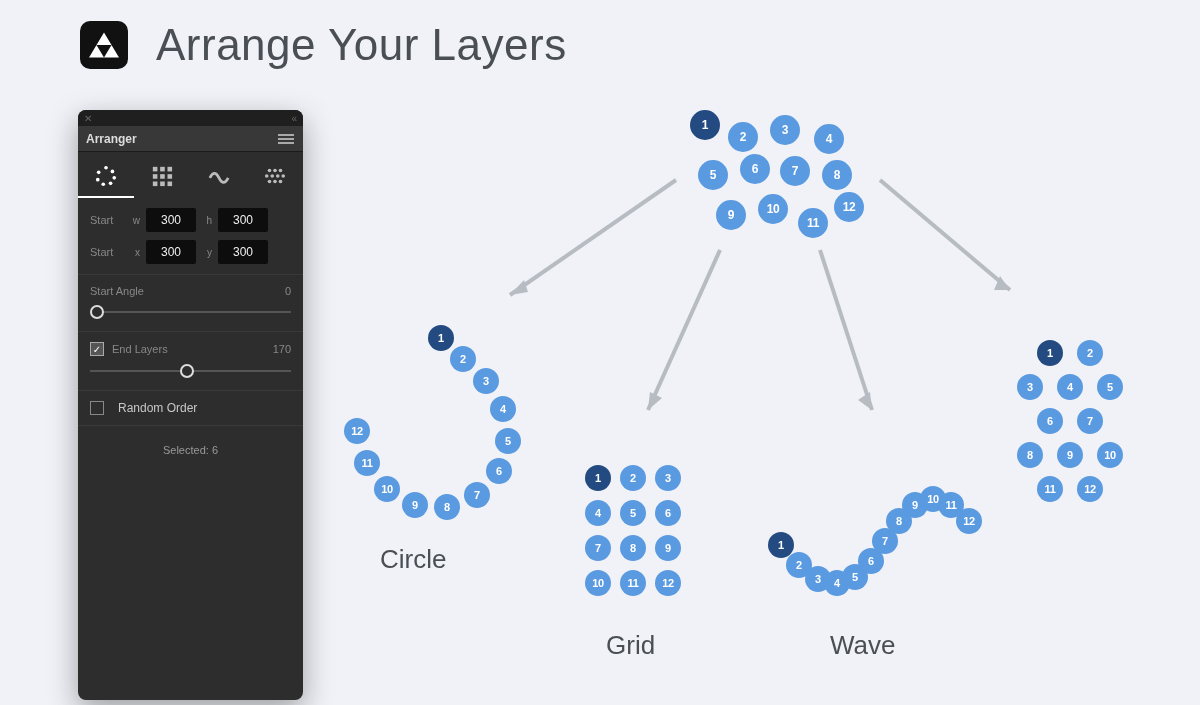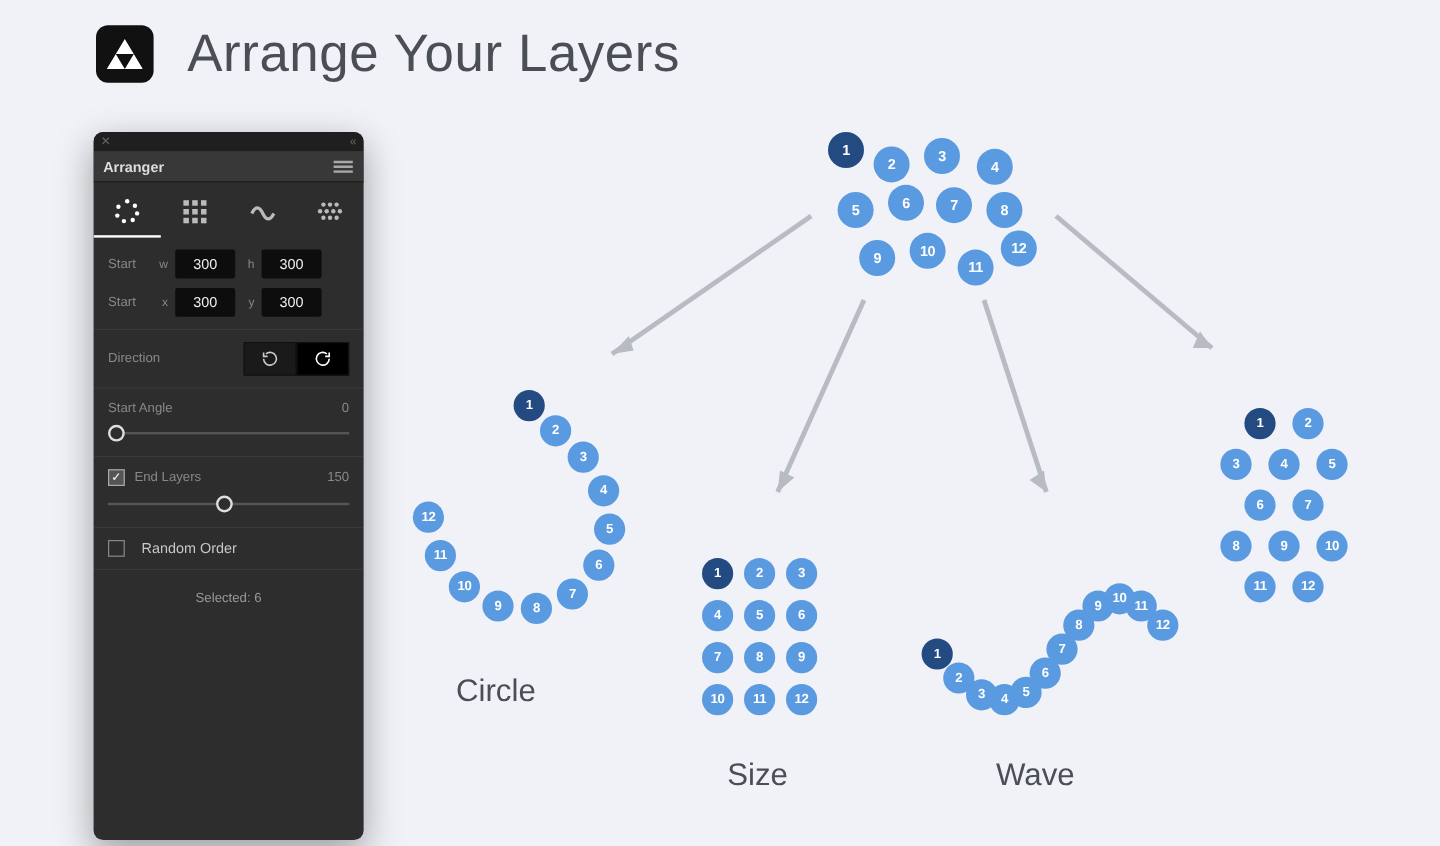--- a/index.html
+++ b/index.html
@@ -211,56 +211,39 @@
     </div>
     <div class="row">
       <span class="lbl">Start</span>
       <span class="sublbl">x</span>
       <input class="numbox" value="300" style="">
       <span class="sublbl">y</span>
       <input class="numbox" value="300" style="">
     </div>
   </div>
 
-  <div class="section">
-    <div class="row">
-      <span class="lbl" style="min-width:60px">Direction</span>
-      <div class="dirgroup">
-        <div class="dirbtn">
-          <svg viewBox="0 0 24 24">
-              <path d="M4 12a8 8 0 1 0 3-6.3M4 4v5h5"></path>
-            </svg>
-        </div>
-        <div class="dirbtn active">
-          <svg viewBox="0 0 24 24">
-              <path d="M20 12a8 8 0 1 1-3-6.3M20 4v5h-5"></path>
-            </svg>
-        </div>
-      </div>
-    </div>
-  </div>
 
   <div class="section">
     <div class="slider-head">
       <span>Start Angle</span>
       <span>0</span>
     </div>
     <div class="slider-track">
       <div class="slider-line"></div>
       <div class="slider-thumb" style="left:0%"></div>
     </div>
   </div>
 
   <div class="section">
     <div class="slider-head">
       <span style="display:flex;align-items:center;">
         <span class="chk checked"></span>
         <span>End Layers</span>
       </span>
-      <span>150</span>
+      <span>170</span>
     </div>
     <div class="slider-track">
       <div class="slider-line"></div>
       <div class="slider-thumb" style="left:45%"></div>
     </div>
   </div>
 
 
   <div class="section">
     <div class="row">
@@ -310,37 +293,37 @@
     <div class="node small" style="left:170px;top:296px">4</div>
     <div class="node small" style="left:175px;top:328px">5</div>
     <div class="node small" style="left:166px;top:358px">6</div>
     <div class="node small" style="left:144px;top:382px">7</div>
     <div class="node small" style="left:114px;top:394px">8</div>
     <div class="node small" style="left:82px; top:392px">9</div>
     <div class="node small" style="left:54px; top:376px">10</div>
     <div class="node small" style="left:34px; top:350px">11</div>
     <div class="node small" style="left:24px; top:318px">12</div>
   </div>
-  <div class="caption" style="left:60px;top:460px">Circle</div>
+  <div class="caption" style="left:60px;top:444px">Circle</div>
 
   <div>
     <div class="node small dark" style="left:265px;top:365px">1</div>
     <div class="node small" style="left:300px;top:365px">2</div>
     <div class="node small" style="left:335px;top:365px">3</div>
     <div class="node small" style="left:265px;top:400px">4</div>
     <div class="node small" style="left:300px;top:400px">5</div>
     <div class="node small" style="left:335px;top:400px">6</div>
     <div class="node small" style="left:265px;top:435px">7</div>
     <div class="node small" style="left:300px;top:435px">8</div>
     <div class="node small" style="left:335px;top:435px">9</div>
     <div class="node small" style="left:265px;top:470px">10</div>
     <div class="node small" style="left:300px;top:470px">11</div>
     <div class="node small" style="left:335px;top:470px">12</div>
   </div>
-  <div class="caption" style="left:286px;top:530px">Size</div>
+  <div class="caption" style="left:286px;top:530px">Grid</div>
 
   <div>
     <div class="node small dark" style="left:448px;top:432px">1</div>
     <div class="node small" style="left:466px;top:452px">2</div>
     <div class="node small" style="left:485px;top:466px">3</div>
     <div class="node small" style="left:504px;top:470px">4</div>
     <div class="node small" style="left:522px;top:464px">5</div>
     <div class="node small" style="left:538px;top:448px">6</div>
     <div class="node small" style="left:552px;top:428px">7</div>
     <div class="node small" style="left:566px;top:408px">8</div>

